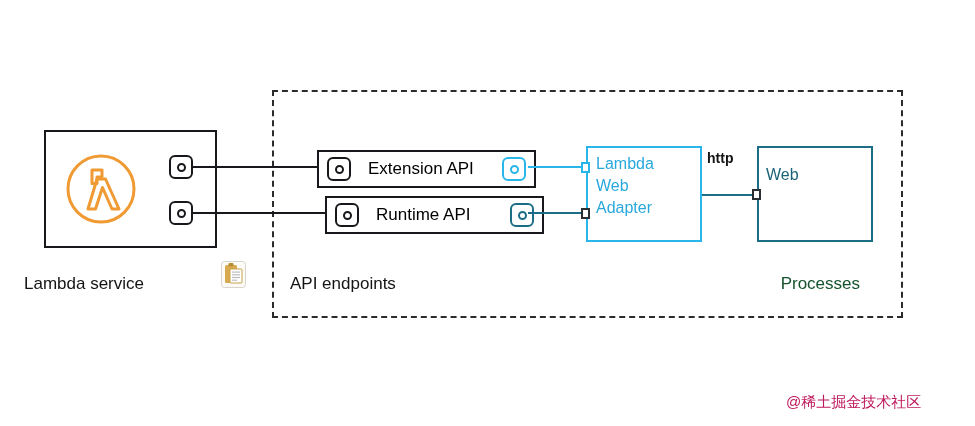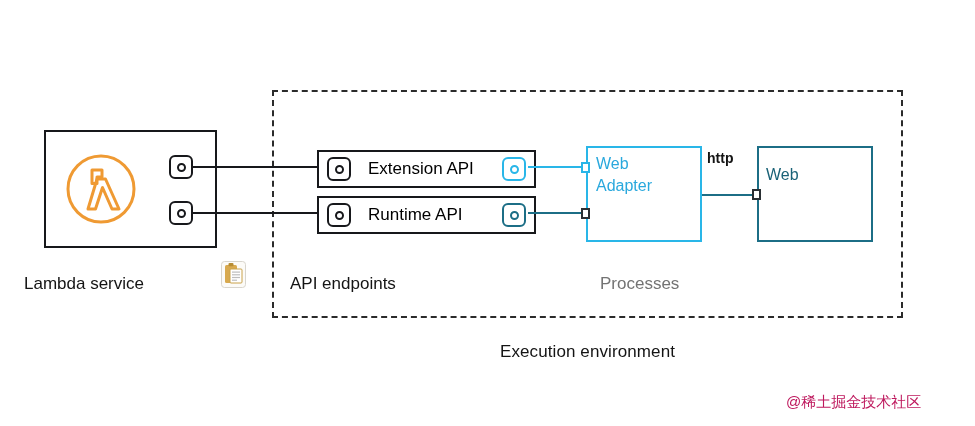--- a/index.html
+++ b/index.html
@@ -100,21 +100,21 @@
 
   
   .api-box {
     width: 219px;
     height: 38px;
     border: 2.2px solid #17181b;
     box-sizing: border-box;
     background: #fff;
   }
   #extension-api-box { left: 317px; top: 150px; }
-  #runtime-api-box   { left: 317px; top: 196px; text-align: center; }
+  #runtime-api-box   { left: 325px; top: 196px; text-align: center; }
 
   .api-inner-port { left: 8px; top: 5px; }
   .api-outer-port { right: 8px; top: 5px; }
   .api-label {
     position: absolute;
     left: 42px;
     top: 0;
     height: 100%;
     display: flex;
     align-items: center;
@@ -184,23 +184,23 @@
     left: 707px;
     top: 150px;
     font-size: 14px;
     font-weight: bold;
     color: #141414;
   }
   #processes-label {
     left: 600px;
     top: 274px;
     width: 260px;
-    text-align: left;
-    font-size: 17px;
-    color: #737373;
+    text-align: right;
+    font-size: 17px;
+    color: #14532d;
   }
 
   
   .line-h { height: 0; border-top-width: 2px; border-top-style: solid; }
   .k { border-color: #17181b; }
   .c { border-color: #29b6e8; }
   .t { border-color: #1c6e86; }
 
   #wire-ls-ext  { left: 193px; top: 166px; width: 132px; }
   #wire-ls-run  { left: 193px; top: 212px; width: 132px; }
@@ -216,21 +216,20 @@
     color: #be185d;
     white-space: nowrap;
   }
 </style>
 </head>
 <body>
 
 <div id="canvas">
 
   <div class="abs" id="exec-env-box"></div>
-  <div class="abs" id="exec-env-label">Execution environment</div>
 
   <div class="abs" id="lambda-service-box"></div>
 
   <svg class="abs" id="lambda-logo" viewBox="0 0 74 74">
     <circle cx="37" cy="37" r="33" fill="none" stroke="#ef9a33" stroke-width="3"></circle>
     <path d="M28 18 L38 18 L38 25 L33 25 L33 31.5 L28 31.5 Z" fill="none" stroke="#ef9a33" stroke-width="3" stroke-linejoin="round"></path>
     <path d="M33 27 L41.5 27 L55 57 L48 57 L38.5 35.5 L31.5 57 L24 57 Z" fill="none" stroke="#ef9a33" stroke-width="3" stroke-linejoin="round"></path>
   </svg>
 
   <div class="abs port-badge" id="ls-port-top"></div>
@@ -266,20 +265,21 @@
 
   <div class="abs" id="api-endpoints-label">API endpoints</div>
 
   <div class="abs line-h c" id="wire-ext-lwa"></div>
   <div class="abs line-h t" id="wire-run-lwa"></div>
 
   <div class="abs" id="lwa-box"></div>
   <div class="abs edge-port" id="lwa-port-top"></div>
   <div class="abs edge-port" id="lwa-port-bot"></div>
   <div class="abs" id="lwa-text">
+    <div>Lambda</div>
     <div>Web</div>
     <div>Adapter</div>
   </div>
 
   <div class="abs line-h t" id="wire-lwa-web-h1"></div>
   <div class="abs" id="http-label">http</div>
 
   <div class="abs" id="webapp-box"></div>
   <div class="abs edge-port" id="webapp-port"></div>
   <div class="abs" id="webapp-text">

